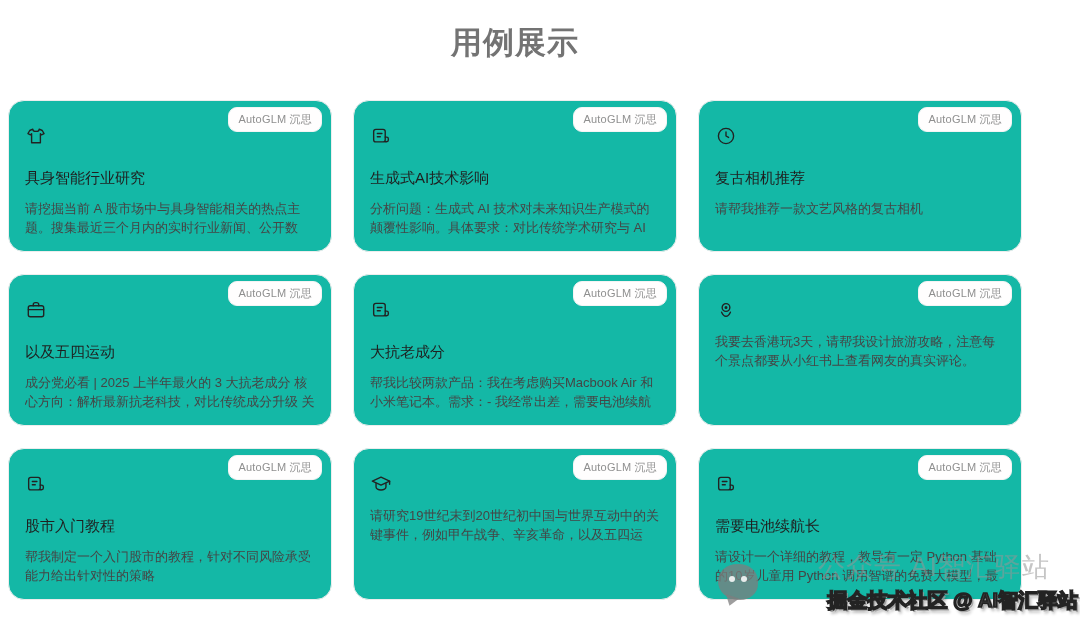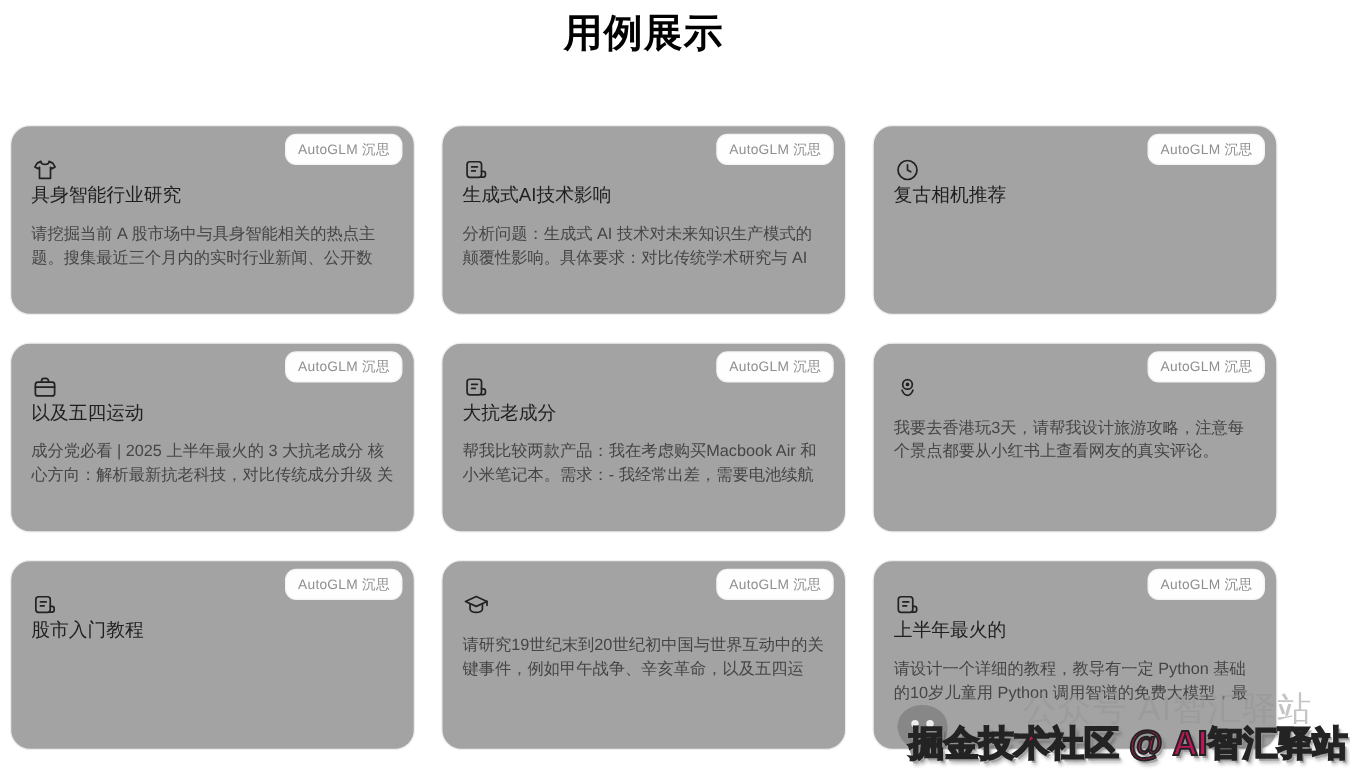--- a/index.html
+++ b/index.html
@@ -4,41 +4,41 @@
 <style>
   html,body{margin:0;padding:0;}
   body{
     width:1080px;height:619px;position:relative;overflow:hidden;
     background:#ffffff;
     font-family:"Liberation Sans","DejaVu Sans",sans-serif;
     -webkit-font-smoothing:antialiased;
   }
   .content{position:absolute;left:8px;top:0;width:1014px;}
   .page-title{
-    margin:0;padding-top:6px;text-align:center;
-    font-size:31px;font-weight:700;color:#000000;letter-spacing:1px;
+    margin:16px;padding-top:6px;text-align:center;
+    font-size:31px;font-weight:700;color:#737373;letter-spacing:1px;
   }
   .grid{
     position:absolute;left:8px;top:100px;width:1014px;
     display:grid;grid-template-columns:repeat(3,1fr);
     column-gap:21px;row-gap:22px;
   }
   .card{
     position:relative;height:152px;box-sizing:border-box;
-    background:#a3a3a3;border:1px solid #ededed;border-radius:16px;
+    background:#14b8a6;border:1px solid #ededed;border-radius:16px;
     padding:12px 16px;cursor:pointer;
   }
   .badge{
     position:absolute;top:6px;right:9px;
     font-size:11px;color:#8f8f8f;letter-spacing:.2px;
     padding:4px 9px;border:1px solid #f4f4f4;border-radius:9px;background:#fffefe;
   }
   .icon{display:block;margin-top:12px;width:22px;height:22px;color:#222;}
   .icon svg{width:22px;height:22px;display:block;}
-  .card-title{font-size:15px;font-weight:500;color:#1f1f1f;}
+  .card-title{margin-top:22px;font-size:15px;font-weight:500;color:#1f1f1f;}
   .card-desc{
     margin-top:11px;font-size:13px;color:#454545;line-height:19px;
     max-height:38px;overflow:hidden;
   }
   
   .wm-faint{
     position:absolute;right:30px;bottom:34px;white-space:nowrap;
     font-size:27px;font-weight:400;color:rgba(150,150,150,.55);letter-spacing:1px;
   }
   .wm-logo{
@@ -52,22 +52,22 @@
     position:absolute;left:6px;bottom:0;width:0;height:0;
     border-left:7px solid transparent;border-right:7px solid transparent;
     border-top:10px solid rgba(125,125,125,.75);transform:rotate(18deg);
   }
   .wm-logo .dot{
     position:absolute;left:11px;top:12px;width:6px;height:6px;border-radius:50%;
     background:rgba(255,255,255,.85);box-shadow:12px 0 0 rgba(255,255,255,.85);
   }
   .wm-main{
     position:absolute;right:2px;bottom:5px;white-space:nowrap;
-    font-size:28px;font-weight:800;letter-spacing:0;
-    color:#be185d;-webkit-text-stroke:1.6px #232323;
+    font-size:20px;font-weight:800;letter-spacing:0;
+    color:#404040;-webkit-text-stroke:1.6px #232323;
     text-shadow:2px 2px 0 rgba(150,150,150,.8),3px 4px 3px rgba(0,0,0,.3);
   }
 </style>
 </head>
 <body>
 
 <div class="content">
   <h1 class="page-title">用例展示</h1>
 </div>
 
@@ -97,20 +97,21 @@
   </div>
     <div class="card">
     <span class="badge">AutoGLM 沉思</span>
     <span class="icon">
         <svg viewBox="0 0 24 24" fill="none" stroke="currentColor" stroke-width="1.5" stroke-linecap="round" stroke-linejoin="round">
           <circle cx="12" cy="12" r="8.3"></circle>
           <path d="M12 7.6 V12 L14.8 13.6"></path>
         </svg>
       </span>
     <div class="card-title">复古相机推荐</div>
+    <div class="card-desc">请帮我推荐一款文艺风格的复古相机</div>
   </div>
     <div class="card">
     <span class="badge">AutoGLM 沉思</span>
     <span class="icon">
         <svg viewBox="0 0 24 24" fill="none" stroke="currentColor" stroke-width="1.5" stroke-linecap="round" stroke-linejoin="round">
           <rect x="3.6" y="7.4" width="16.8" height="12" rx="2.2"></rect>
           <path d="M9 7.4 V6.2 a2.2 2.2 0 0 1 2.2 -2.2 h1.6 a2.2 2.2 0 0 1 2.2 2.2 v1.2"></path>
           <path d="M3.6 11.6 h16.8"></path>
         </svg>
       </span>
@@ -145,20 +146,21 @@
     <span class="badge">AutoGLM 沉思</span>
     <span class="icon">
         <svg viewBox="0 0 24 24" fill="none" stroke="currentColor" stroke-width="1.5" stroke-linecap="round" stroke-linejoin="round">
           <rect x="4" y="4.8" width="12.6" height="13.6" rx="2.4"></rect>
           <path d="M8 9.3 h5"></path>
           <path d="M8 12.8 h3.2"></path>
           <path d="M16.6 13.2 h1.6 a1.8 1.8 0 0 1 1.8 1.8 v1.4 a1.9 1.9 0 0 1 -1.9 1.9 h-1.5"></path>
         </svg>
       </span>
     <div class="card-title">股市入门教程</div>
+    <div class="card-desc">帮我制定一个入门股市的教程，针对不同风险承受能力给出针对性的策略</div>
   </div>
     <div class="card">
     <span class="badge">AutoGLM 沉思</span>
     <span class="icon">
         <svg viewBox="0 0 24 24" fill="none" stroke="currentColor" stroke-width="1.5" stroke-linecap="round" stroke-linejoin="round">
           <path d="M12 4.6 L2.6 8.9 L12 13.2 L21.4 8.9 Z"></path>
           <path d="M6.6 11.4 v4 c0 1.7 2.4 3.1 5.4 3.1 c3 0 5.4 -1.4 5.4 -3.1 v-4"></path>
           <path d="M21.4 8.9 v3.4"></path>
         </svg>
       </span>
@@ -167,21 +169,21 @@
     <div class="card">
     <span class="badge">AutoGLM 沉思</span>
     <span class="icon">
         <svg viewBox="0 0 24 24" fill="none" stroke="currentColor" stroke-width="1.5" stroke-linecap="round" stroke-linejoin="round">
           <rect x="4" y="4.8" width="12.6" height="13.6" rx="2.4"></rect>
           <path d="M8 9.3 h5"></path>
           <path d="M8 12.8 h3.2"></path>
           <path d="M16.6 13.2 h1.6 a1.8 1.8 0 0 1 1.8 1.8 v1.4 a1.9 1.9 0 0 1 -1.9 1.9 h-1.5"></path>
         </svg>
       </span>
-    <div class="card-title">上半年最火的</div>
+    <div class="card-title">需要电池续航长</div>
     <div class="card-desc">请设计一个详细的教程，教导有一定 Python 基础的10岁儿童用 Python 调用智谱的免费大模型，最好能...</div>
   </div>
   </div>
 
 <div>
   <span class="wm-faint">公众号 AI智汇驿站</span>
   <span class="wm-logo">
     <span class="bubble"></span>
       <span class="tail"></span>
       <span class="dot"></span>

